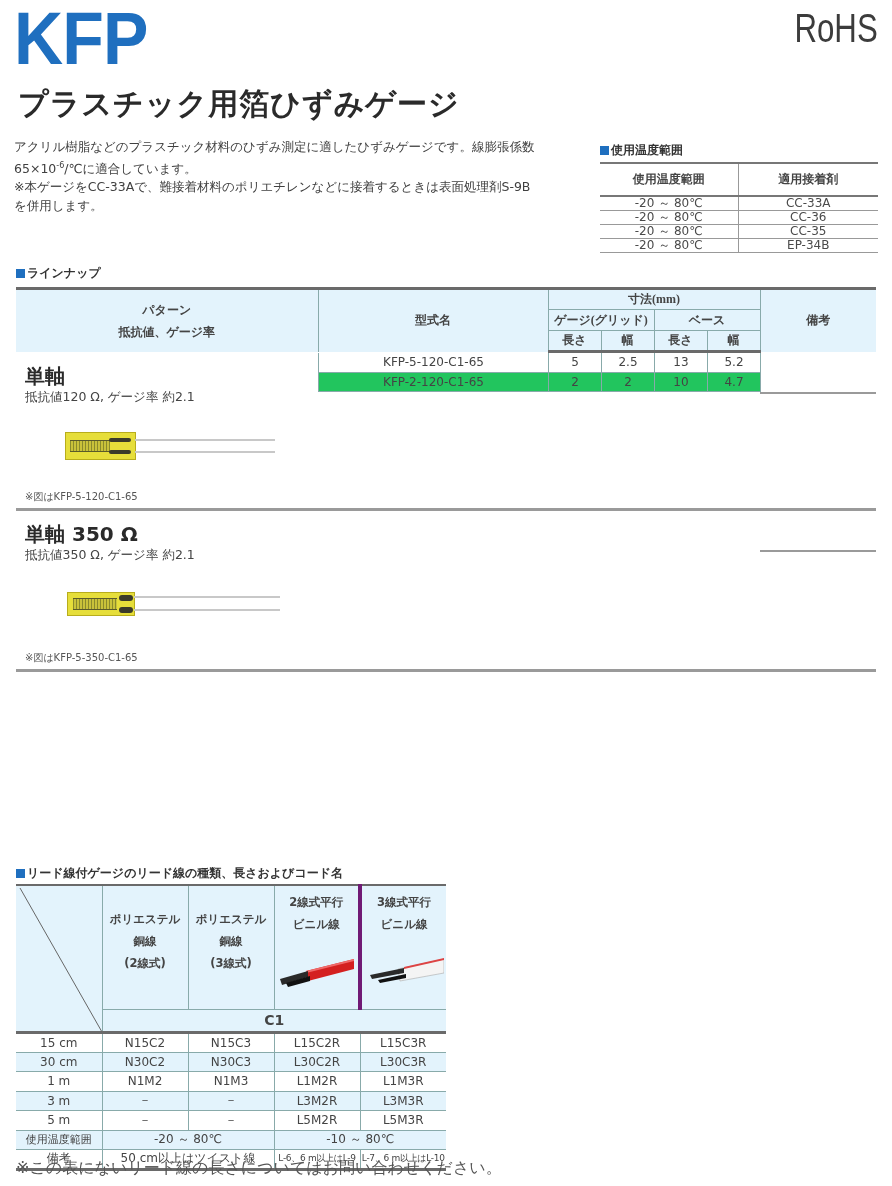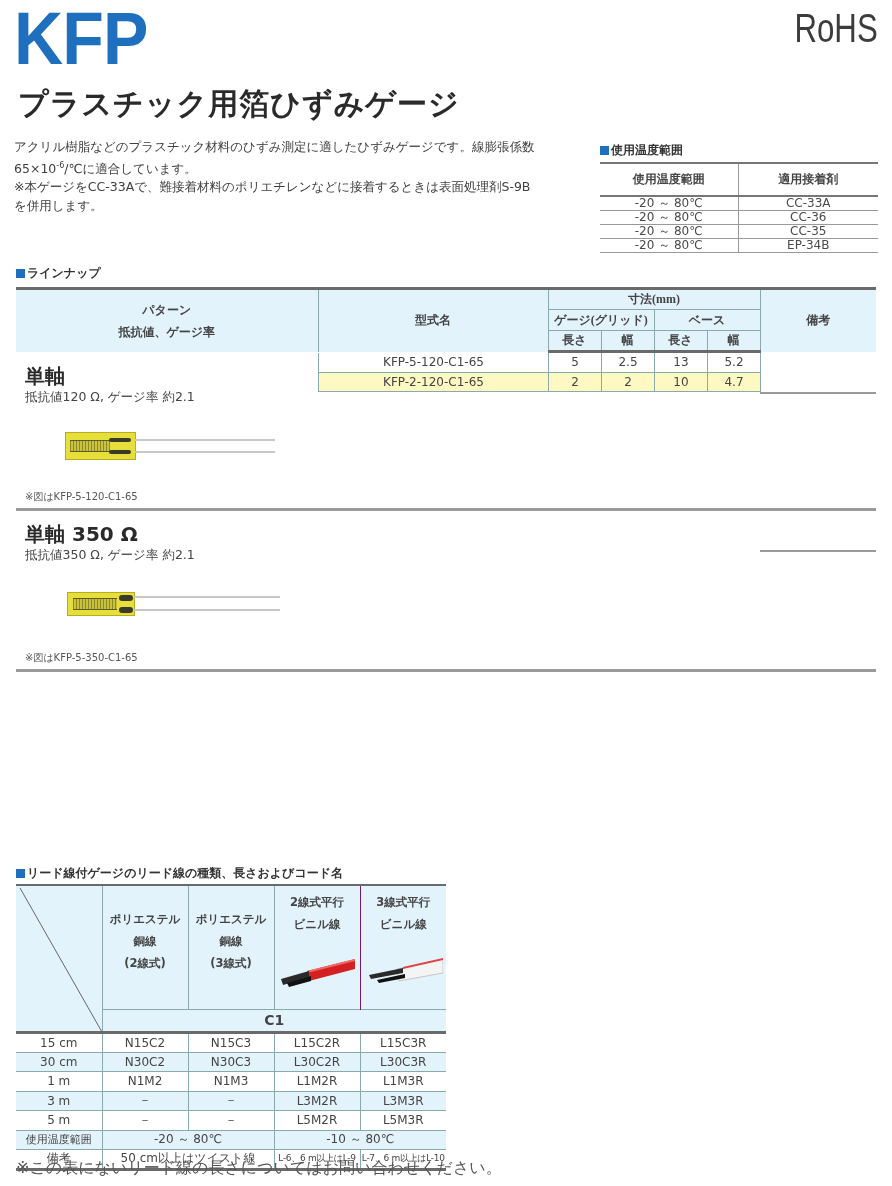--- a/index.html
+++ b/index.html
@@ -37,21 +37,21 @@
   .hline { border-bottom: 1px solid #8aa; }
 
   .group { position: absolute; left: 16px; width: 860px; }
   .group .bigname { position: absolute; left: 9px; top: 10px; font-size: 20px; font-weight: bold; color: #2a2a2a; }
   .group .desc { position: absolute; left: 9px; top: 36px; font-size: 12.5px; color: #444; white-space: nowrap; }
   .group .note { position: absolute; left: 9px; font-size: 10px; color: #555; white-space: nowrap; }
   .group .bottom { position: absolute; left: 0; width: 860px; border-bottom: 3px solid #9a9a9a; }
 
   .rows { position: absolute; left: 302px; top: 0; border-collapse: collapse; font-size: 12px; color: #444; }
   .rows td { height: 19px; text-align: center; border-left: 1px solid #8aa; border-bottom: 1px solid #8aa; }
-  .rows tr.alt td { background: #fef9c3; }
+  .rows tr.alt td { background: #22c55e; }
   .rows td.last { border-right: 1px solid #8aa; }
 
   
   .gauge { position: absolute; }
   .gauge .pad { position: absolute; background: #e6de3a; border: 1px solid #b8ad1c; }
   .gauge .grid { position: absolute; background: repeating-linear-gradient(90deg, #8a8a2c 0 1px, #c9c23a 1px 3px); border-top: 1px solid #5a5a2a; border-bottom: 1px solid #5a5a2a; }
   .gauge .tab { position: absolute; background: #3a3a2a; border-radius: 3px; }
   .gauge .wire { position: absolute; height: 2px; background: #c8c8c8; }
 
   
@@ -237,21 +237,21 @@
       <td style="border-left:1px solid #8aa; padding-top:5px;">
         <div>2線式平行</div>
         <div>ビニル線</div>
         <svg width="80" height="40" style="margin-top:12px;">
           <polygon points="30,24 78,12 78,22 32,34" fill="#d42020"></polygon>
           <polygon points="30,24 78,12 78,14 30,26" fill="#f06a6a"></polygon>
           <polygon points="4,32 32,24 32,30 6,38" fill="#2a2a2a"></polygon>
           <polygon points="10,36 34,29 34,34 12,40" fill="#111"></polygon>
         </svg>
       </td>
-      <td style="border-left:1px solid #701a75; padding-top:5px;">
+      <td style="border-left:4px solid #701a75; padding-top:5px;">
         <div>3線式平行</div>
         <div>ビニル線</div>
         <svg width="80" height="40" style="margin-top:12px;">
           <polygon points="34,22 80,12 80,26 36,34" fill="#f4f4f4" stroke="#aaa" stroke-width="0.6"></polygon>
           <polygon points="40,20 80,11 80,13 40,22" fill="#d44"></polygon>
           <polygon points="6,28 40,21 40,26 8,32" fill="#2a2a2a"></polygon>
           <polygon points="14,33 42,27 42,31 16,36" fill="#111"></polygon>
         </svg>
       </td>
     </tr>

